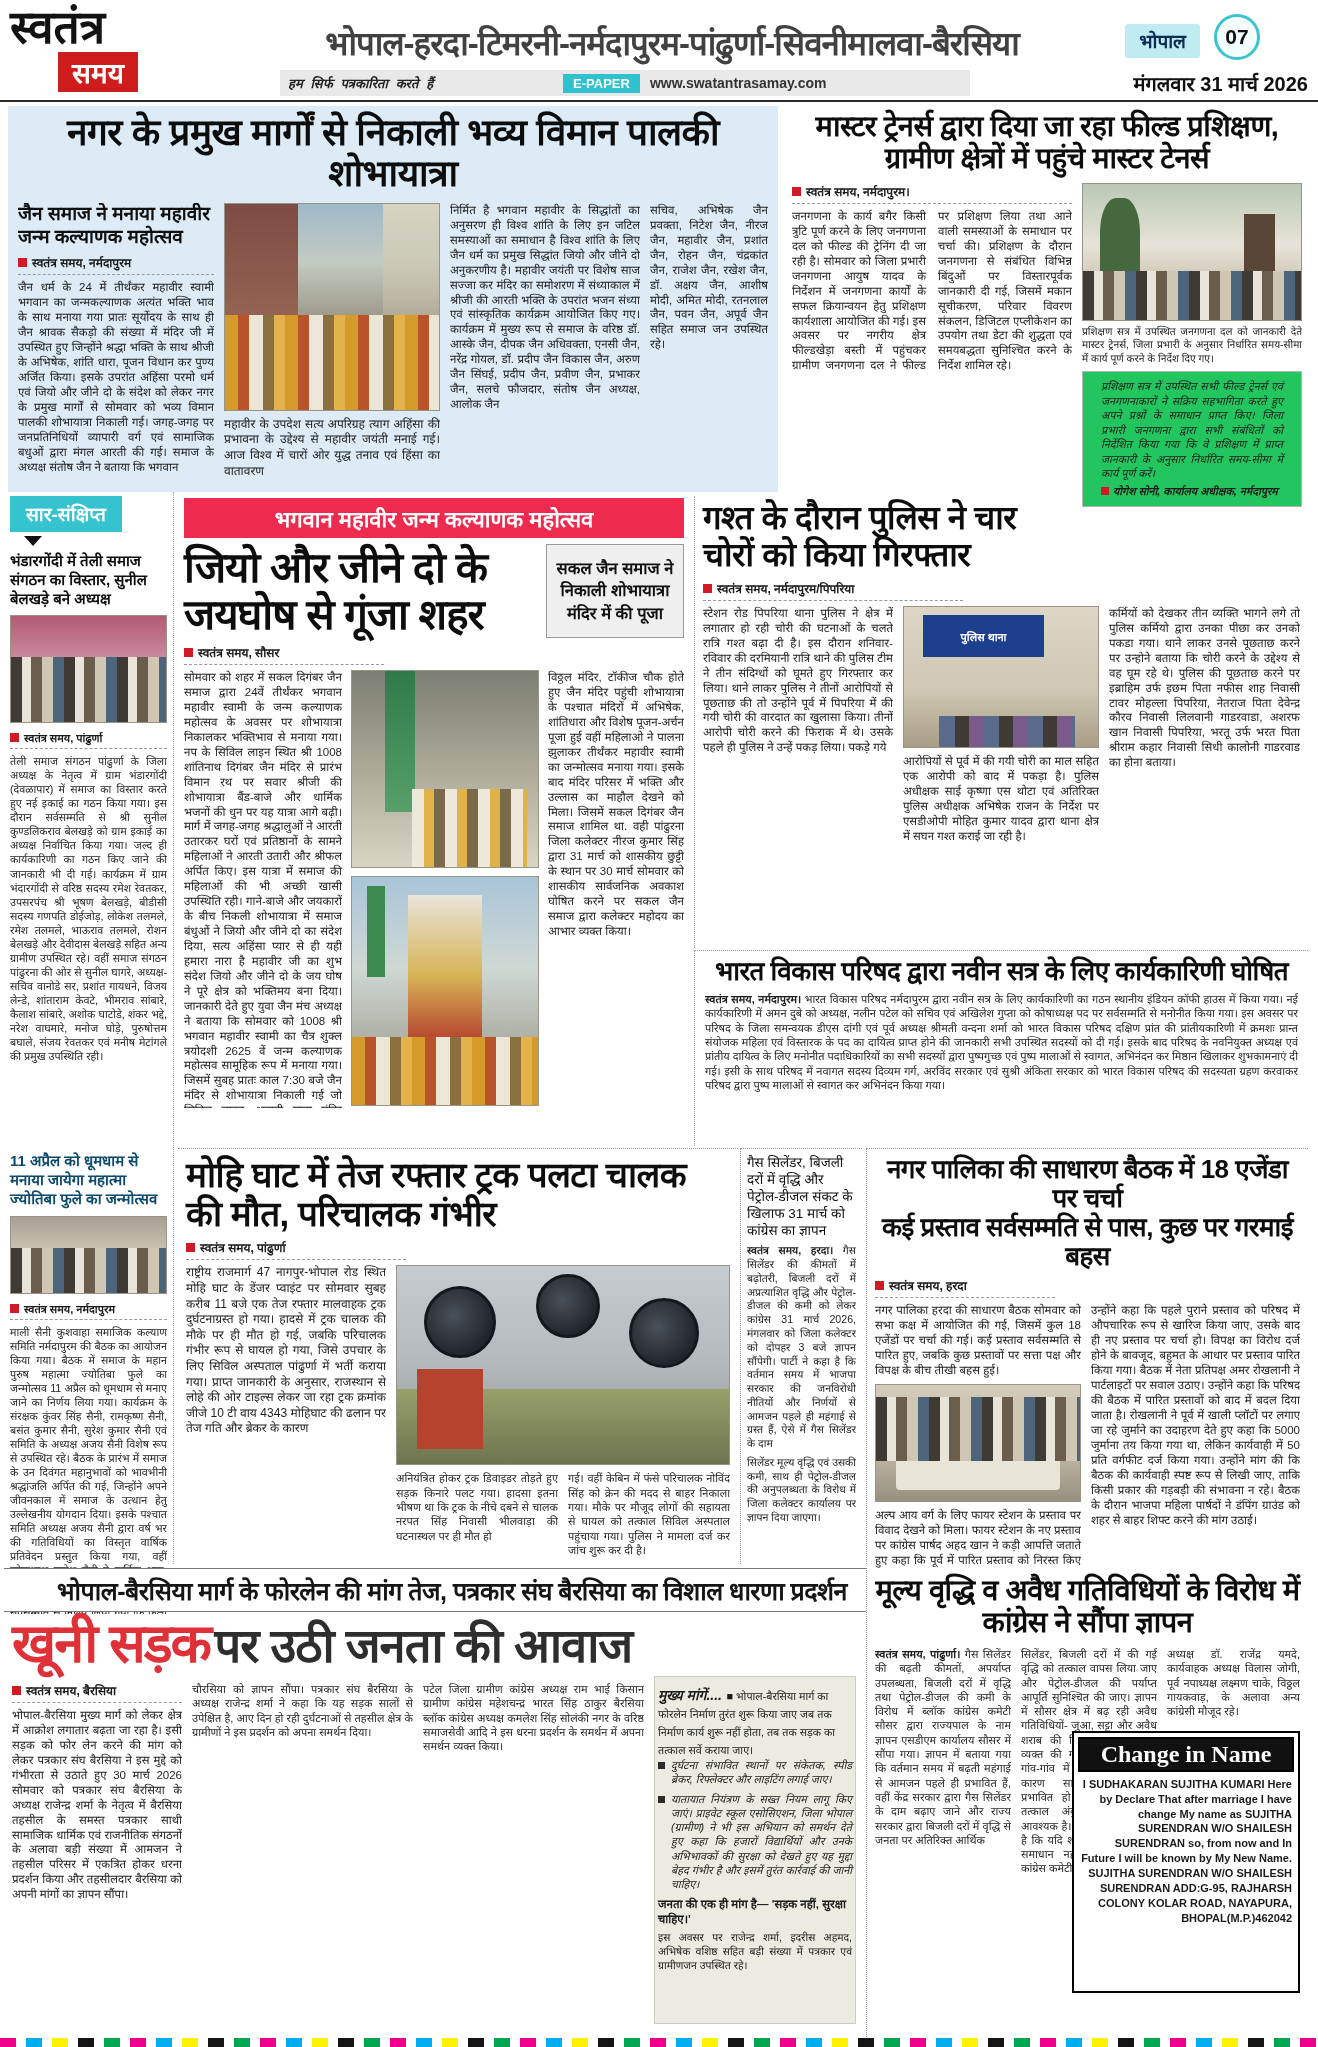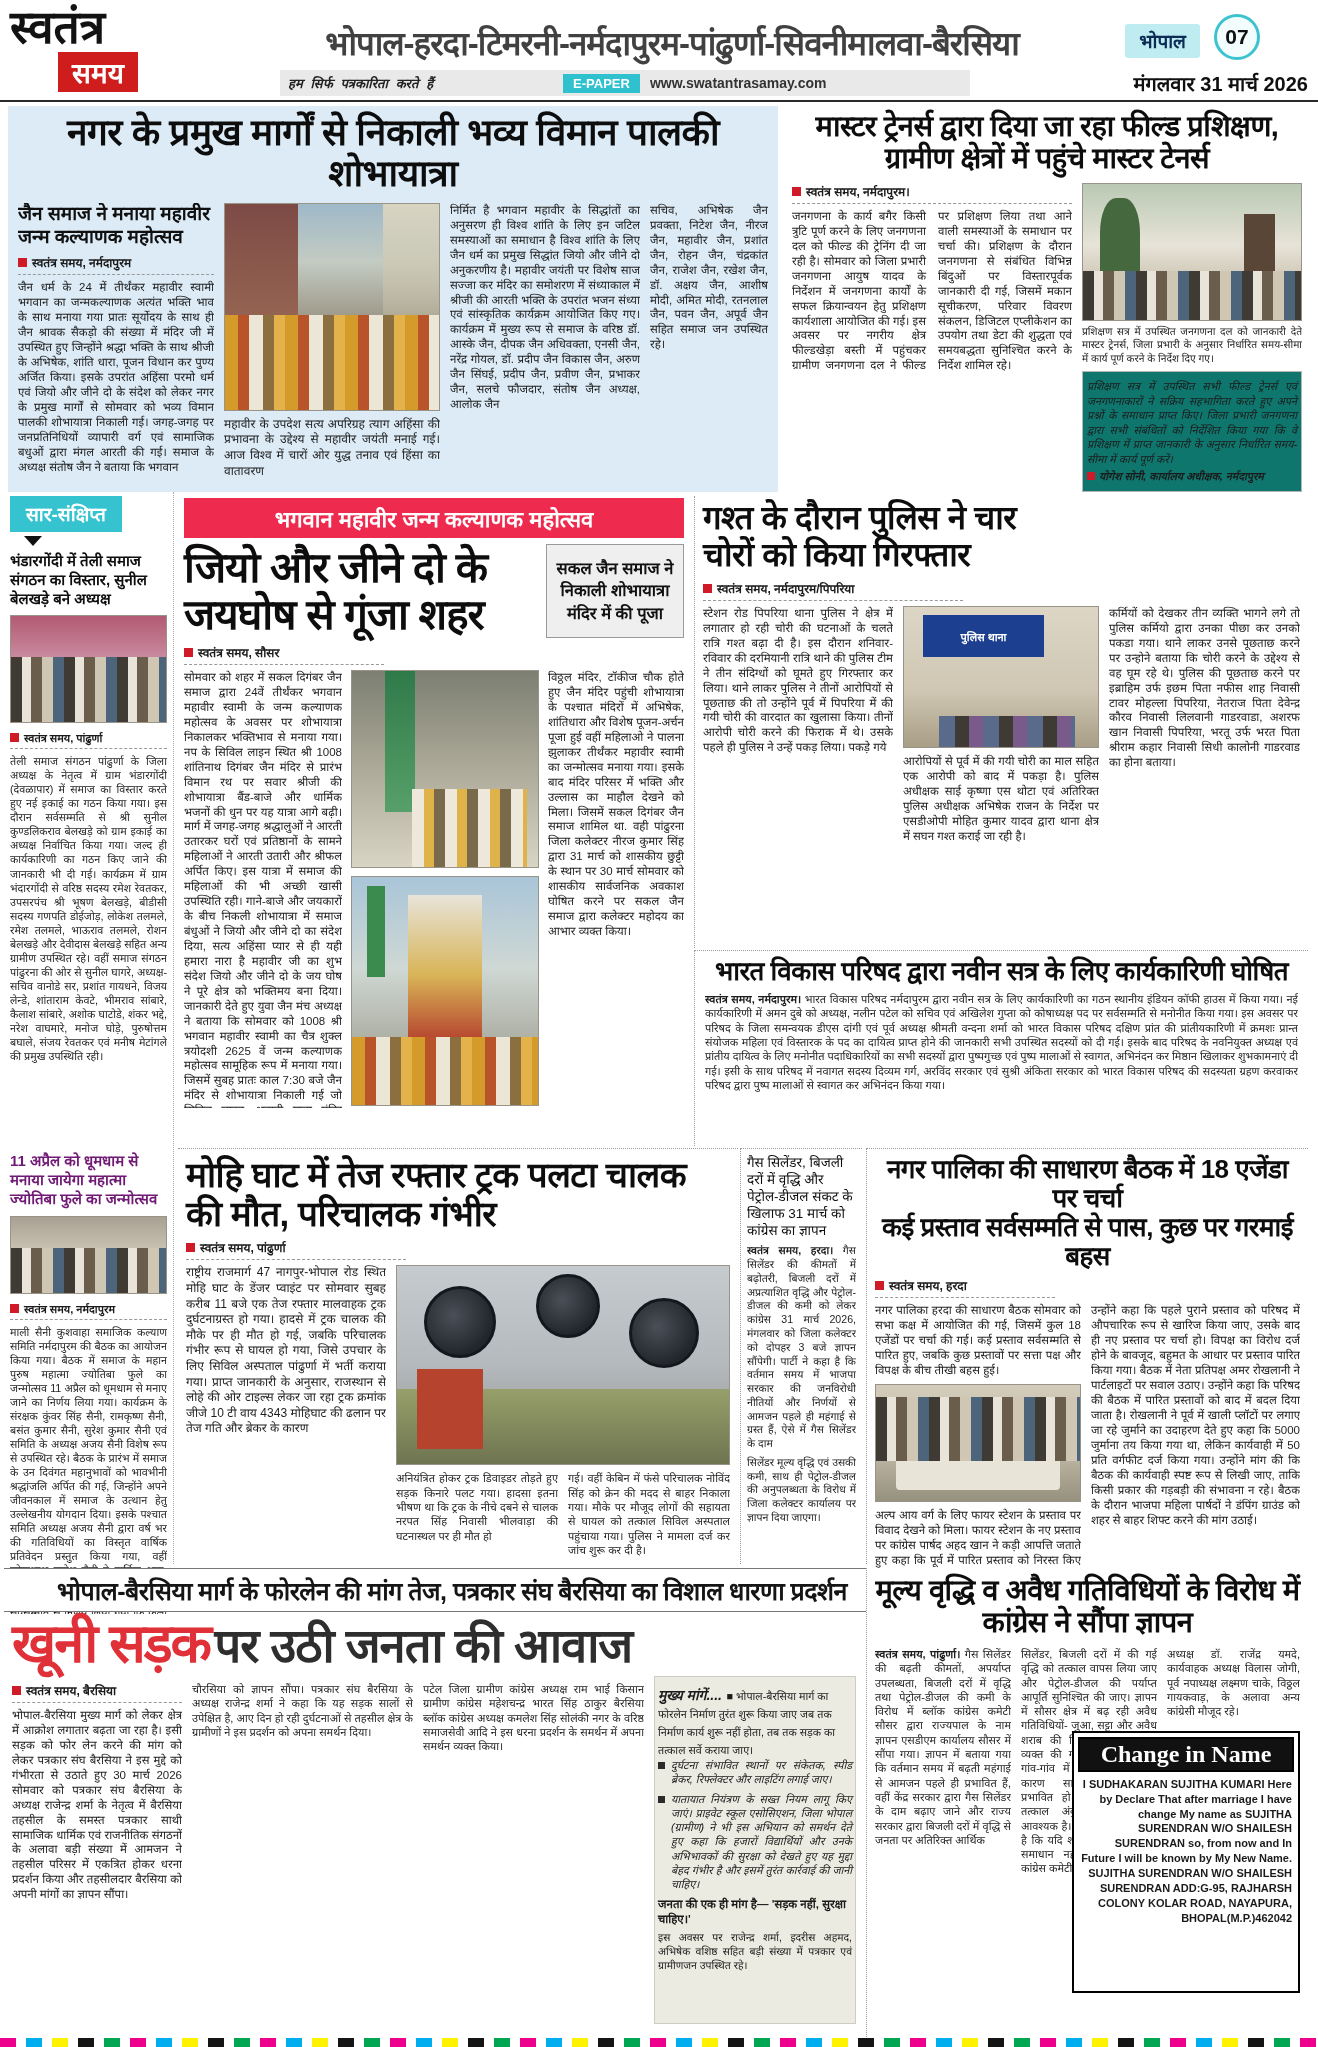--- a/index.html
+++ b/index.html
@@ -15,21 +15,21 @@
   border-bottom:1px dashed #999;padding-bottom:3px;margin:6px 0 5px}
 .sq{width:9px;height:9px;background:#d11a28;display:inline-block;flex:0 0 auto}
 .ph{position:relative;overflow:hidden;background:#b9b2a2;border:1px solid #9a9488}
 .crowd{position:absolute;left:0;right:0;bottom:0;height:46%;
   background:repeating-linear-gradient(90deg,#d49a2a 0 13px,#b9542a 13px 24px,#ece6d6 24px 38px,#8c6f3e 38px 49px,#e3b24a 49px 60px)}
 .crowd2{position:absolute;left:0;right:0;bottom:0;height:52%;
   background:repeating-linear-gradient(90deg,#3f3a34 0 11px,#e8e4da 11px 20px,#6b5d4c 20px 31px,#cfc7b4 31px 42px,#4c657a 42px 53px)}
 .wheel{position:absolute;border-radius:50%;background:radial-gradient(circle at 40% 40%,#4a5058,#22262c 70%);border:3px solid #14171b}
 .vdot{border-left:1px dotted #9a9a9a}
 .hdot{border-top:1px dotted #9a9a9a}
-.quote-box{background:#0f766e;border:1px solid #b5b5b5;padding:7px 4px;font-size:10.8px;
+.quote-box{background:#22c55e;border:1px solid #b5b5b5;padding:7px 18px;font-size:10.8px;
   font-style:italic;text-align:justify;line-height:1.35}
 .sidebox{border:1px solid #9a9a9a;background:#efefef;font-weight:700;font-size:16.5px;
   text-align:center;line-height:1.35;padding:12px 8px;color:#111}
 .dl{list-style:none;}
 .dl li{position:relative;padding-left:13px;font-size:10.8px;font-style:italic;
   text-align:justify;line-height:1.32;margin-bottom:5px}
 .dl li::before{content:"";position:absolute;left:0;top:4px;width:7px;height:7px;background:#2b2b2b}
 .colstrip{background:repeating-linear-gradient(90deg,#ec008c 0 16px,#fff 16px 26px,#00aeef 26px 42px,#fff 42px 52px,#fff200 52px 68px,#fff 68px 78px,#141414 78px 94px,#fff 94px 104px,#00a651 104px 120px,#fff 120px 130px)}
 </style>
 </head>
@@ -111,21 +111,21 @@
     <div style="width:0;height:0;border-left:9px solid transparent;border-right:9px solid transparent;border-top:10px solid #111;margin:4px 0 6px 14px"></div>
     <div style="font-size:15px;font-weight:700;line-height:1.25;color:#0f0f0f">भंडारगोंदी में तेली समाज संगठन का विस्तार, सुनील बेलखड़े बने अध्यक्ष</div>
     <div class="ph" style="height:108px;margin:7px 0;background:linear-gradient(180deg,#b35a74 0%,#c98ba0 40%,#8f8578 100%)">
       <div class="crowd2" style="height:62%"></div>
     </div>
     <div class="byline" style="font-size:11px">
         <span class="sq"></span>
         <span>स्वतंत्र समय, पांढुर्णा</span>
       </div>
     <div class="body-txt" style="font-size:10.8px;height:388px">तेली समाज संगठन पांढुर्णा के जिला अध्यक्ष के नेतृत्व में ग्राम भंडारगोंदी (देवळापार) में समाज का विस्तार करते हुए नई इकाई का गठन किया गया। इस दौरान सर्वसम्मति से श्री सुनील कुण्डलिकराव बेलखड़े को ग्राम इकाई का अध्यक्ष निर्वाचित किया गया। जल्द ही कार्यकारिणी का गठन किए जाने की जानकारी भी दी गई। कार्यक्रम में ग्राम भंदारगोंदी से वरिष्ठ सदस्य रमेश रेवतकर, उपसरपंच श्री भूषण बेलखड़े, बीडीसी सदस्य गणपति डोईजोड़, लोकेश तलमले, रमेश तलमले, भाऊराव तलमले, रोशन बेलखड़े और देवीदास बेलखड़े सहित अन्य ग्रामीण उपस्थित रहे। वहीं समाज संगठन पांढुरना की ओर से सुनील घागरे, अध्यक्ष-सचिव वानोडे सर, प्रशांत गायधने, विजय लेन्डे, शांताराम केवटे, भीमराव सांबारे, कैलाश सांबारे, अशोक घाटोडे, शंकर भद्दे, नरेश वाघमारे, मनोज घोड़े, पुरुषोत्तम बघाले, संजय रेवतकर एवं मनीष मेटांगले की प्रमुख उपस्थिति रही।</div>
-    <div style="font-size:15px;font-weight:700;line-height:1.25;color:#701a75;margin-top:10px">11 अप्रैल को धूमधाम से मनाया जायेगा महात्मा ज्योतिबा फुले का जन्मोत्सव</div>
+    <div style="font-size:15px;font-weight:700;line-height:1.25;color:#0c4a6e;margin-top:10px">11 अप्रैल को धूमधाम से मनाया जायेगा महात्मा ज्योतिबा फुले का जन्मोत्सव</div>
     <div class="ph" style="height:78px;margin:7px 0;background:linear-gradient(180deg,#a8a193 0%,#cfc8b8 50%,#8d8577 100%)">
       <div class="crowd2" style="height:58%"></div>
     </div>
     <div class="byline" style="font-size:11px">
         <span class="sq"></span>
         <span>स्वतंत्र समय, नर्मदापुरम</span>
       </div>
     <div class="body-txt" style="font-size:10.8px;height:330px">माली सैनी कुशवाहा समाजिक कल्याण समिति नर्मदापुरम की बैठक का आयोजन किया गया। बैठक में समाज के महान पुरुष महात्मा ज्योतिबा फुले का जन्मोत्सव 11 अप्रैल को धूमधाम से मनाए जाने का निर्णय लिया गया। कार्यक्रम के संरक्षक कुंवर सिंह सैनी, रामकृष्ण सैनी, बसंत कुमार सैनी, सुरेश कुमार सैनी एवं समिति के अध्यक्ष अजय सैनी विशेष रूप से उपस्थित रहे। बैठक के प्रारंभ में समाज के उन दिवंगत महानुभावों को भावभीनी श्रद्धांजलि अर्पित की गई, जिन्होंने अपने जीवनकाल में समाज के उत्थान हेतु उल्लेखनीय योगदान दिया। इसके पश्चात समिति अध्यक्ष अजय सैनी द्वारा वर्ष भर की गतिविधियों का विस्तृत वार्षिक प्रतिवेदन प्रस्तुत किया गया, वहीं कोषाध्यक्ष राजेश सैनी ने वार्षिक आय-व्यय का लेखा-जोखा प्रस्तुत कर पारदर्शिता का परिचय दिया। बैठक में सर्वसम्मति से निर्णय लिया गया कि कक्षा 10वीं एवं 12वीं में 70 प्रतिशत से अधिक अंक प्राप्त करने वाले प्रतिभाशाली छात्र-छात्राओं का सम्मान किया जाएगा।</div>
   </div>
 

